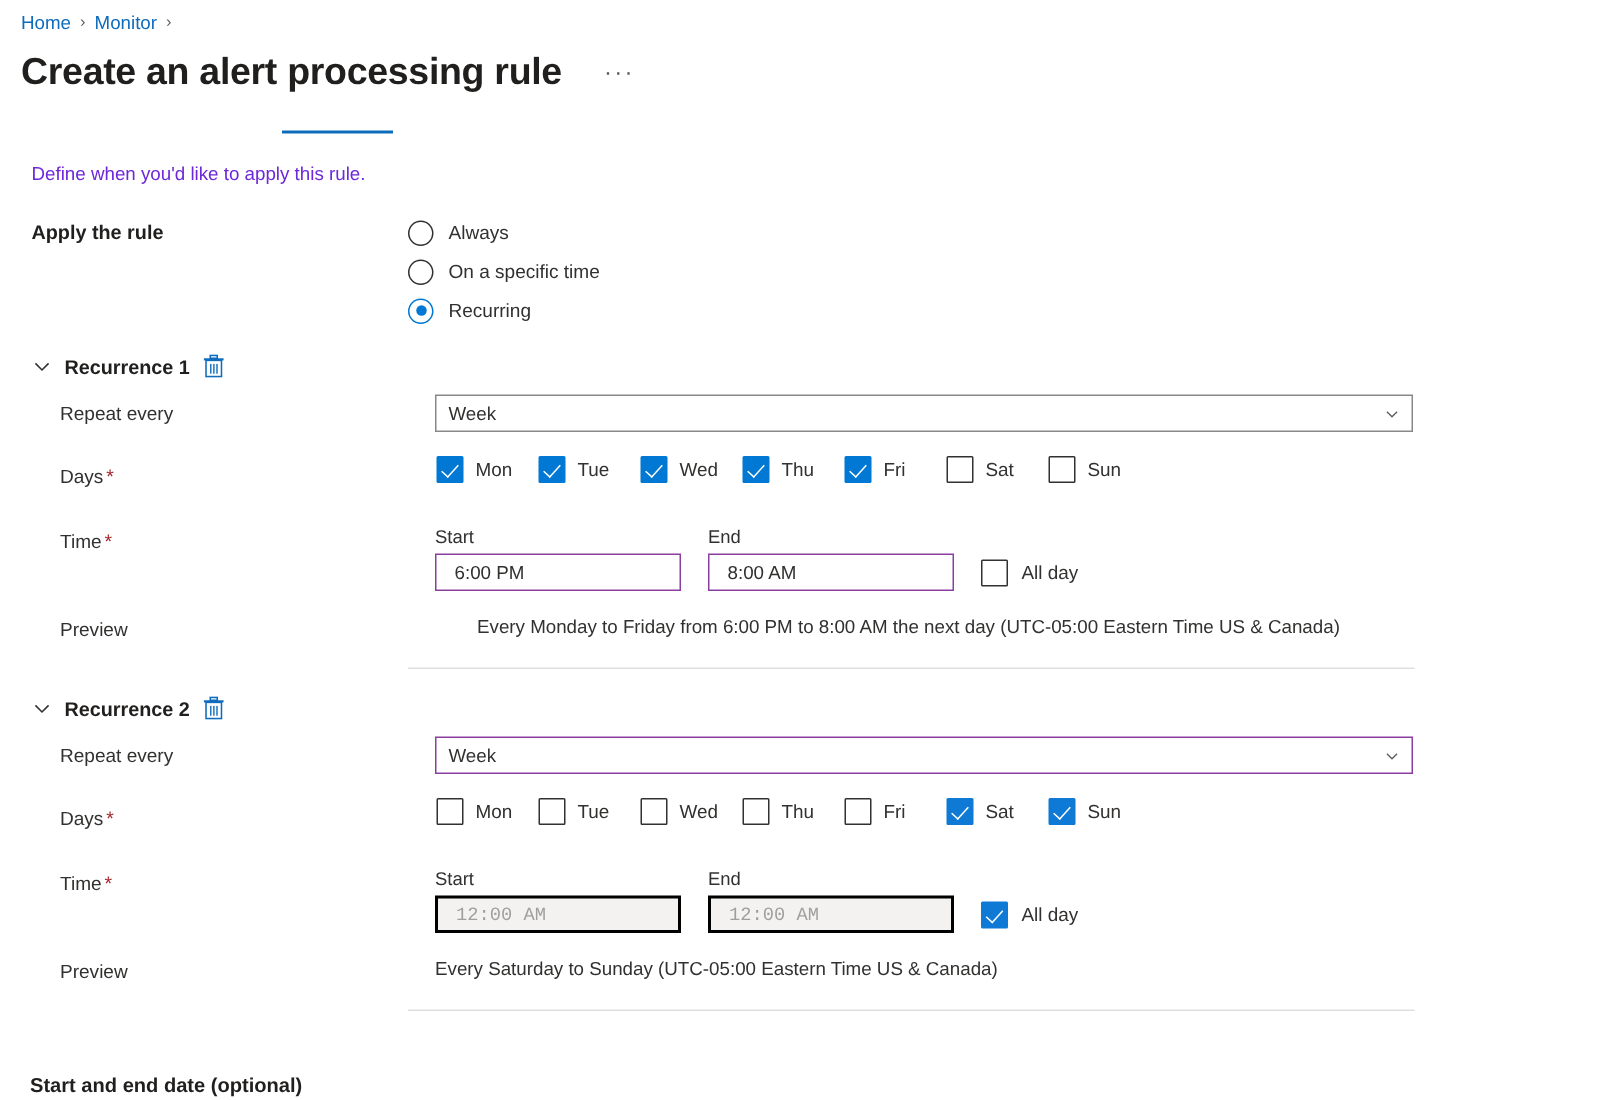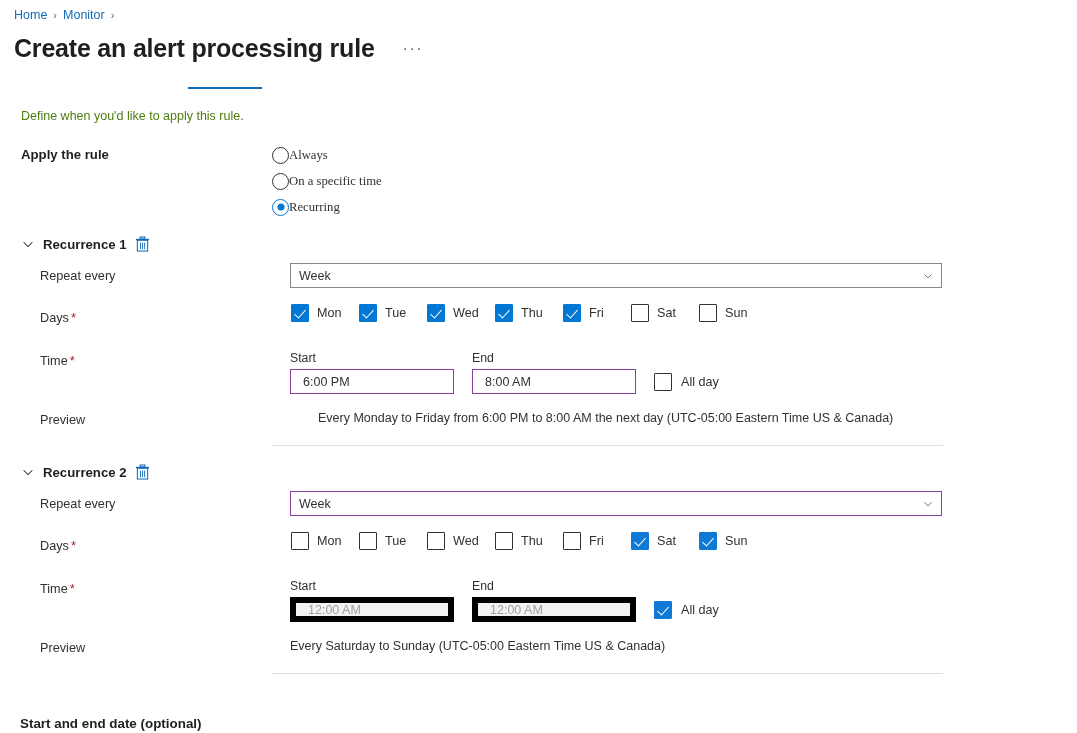--- a/index.html
+++ b/index.html
@@ -37,38 +37,38 @@
 
   
   .tab-underline {
     position: absolute; left: 188px; top: 87px;
     width: 74px; height: 2px; background: #0f6cbd;
   }
 
   
   .intro {
     position: absolute; left: 21px; top: 109px;
-    font-size: 12.5px; color: #4d7c0f;
+    font-size: 12.5px; color: #6d28d9;
   }
 
   
   .form-label {
     font-size: 12.7px; color: #323130;
   }
   .req { color: #a4262c; font-size: 13px; margin-left: 2px; }
 
   
   .apply-label {
     position: absolute; left: 21px; top: 147px;
     font-size: 13.2px; font-weight: 600; color: #201f1e;
   }
   .radio-group { position: absolute; left: 272px; top: 142px; }
   .radio-row {
     display: flex; align-items: center; height: 26px;
-    cursor: pointer; font-family: Liberation Serif, serif;
+    gap: 10px; cursor: pointer;
   }
   .radio {
     width: 17px; height: 17px; border-radius: 50%;
     border: 1.4px solid #323130; background: #fff;
     flex: 0 0 auto; position: relative;
   }
   .radio.checked { border-color: #0078d4; border-width: 1.5px; }
   .radio.checked::after {
     content: ""; position: absolute;
     left: 50%; top: 50%; transform: translate(-50%,-50%);
@@ -130,21 +130,21 @@
     font-size: 12.3px; color: #323130; margin-bottom: 4px; display: block;
   }
   .txtfield {
     width: 164px; height: 25px;
     border: 1px solid #8a3fa0; background: #fff;
     font-size: 12.5px; color: #323130;
     padding: 0 12px; line-height: 23px;
     font-family: "Liberation Sans", sans-serif;
   }
   .txtfield.disabled {
-    border: 6px solid #000000; background: #f3f2f1; color: #a19f9d;
+    border: 2px solid #000000; background: #f3f2f1; color: #a19f9d; font-family: Liberation Mono, monospace;
   }
   .allday {
     position: absolute; display: flex; align-items: center; gap: 9px;
     cursor: pointer;
   }
   .allday .lbl { font-size: 12.6px; color: #323130; }
 
   
   .preview-text {
     position: absolute; left: 290px;

